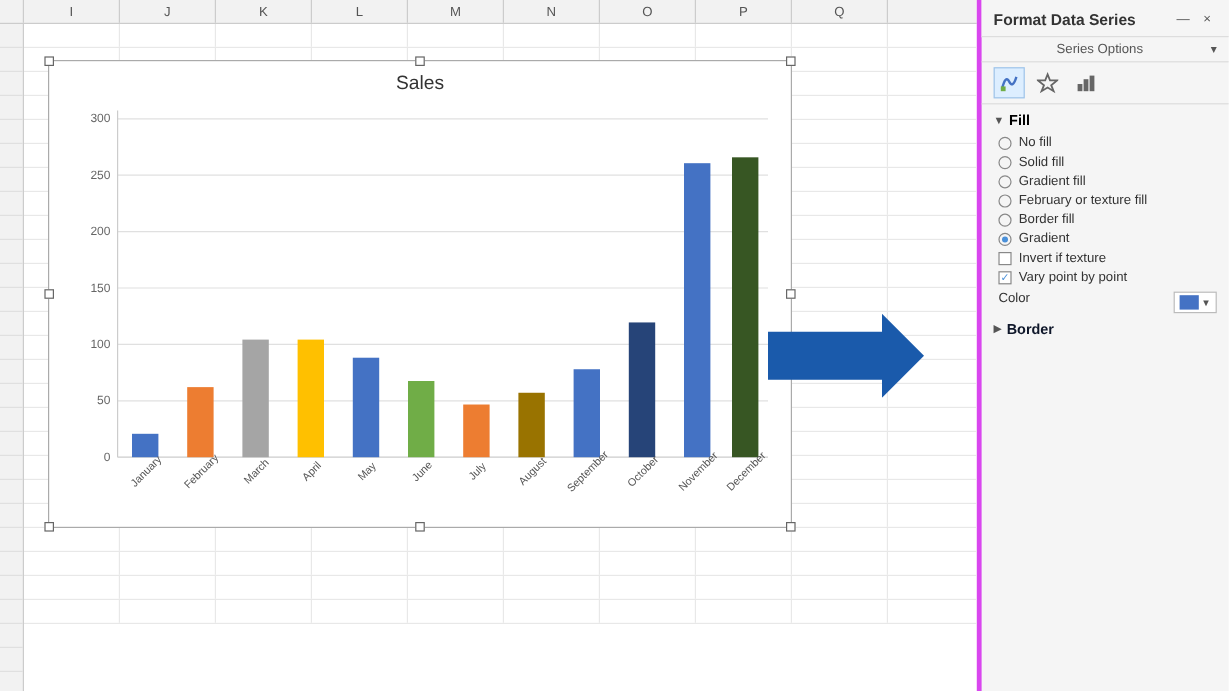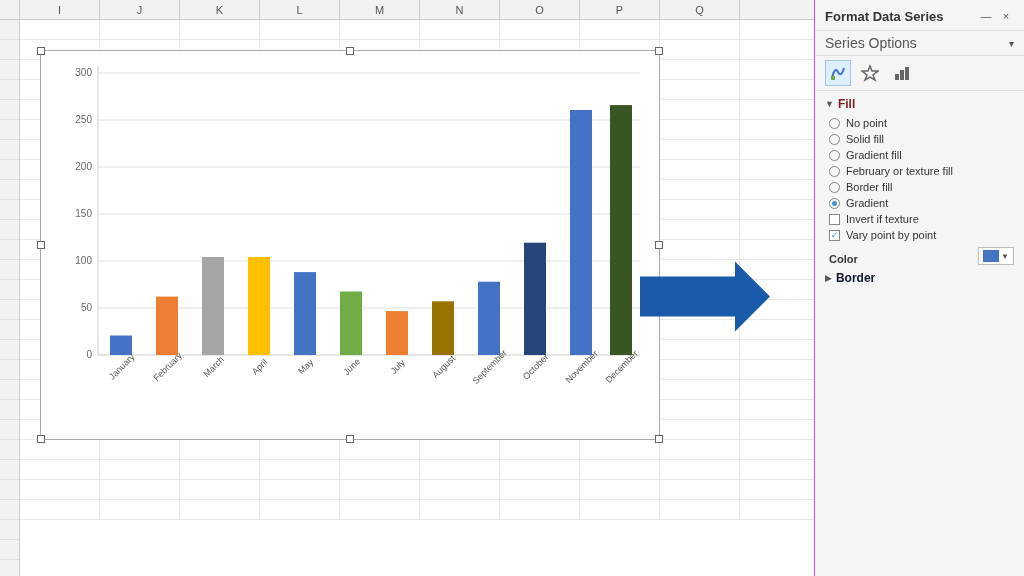--- a/index.html
+++ b/index.html
@@ -118,21 +118,21 @@
       top: 50%;
       left: 630px;
       transform: translateY(-50%);
       z-index: 10;
     }
 
     
     .format-panel {
       width: 210px;
       background: #f5f5f5;
-      border-left: 1px solid #d946ef;
+      border-left: 4px solid #d946ef;
       display: flex;
       flex-direction: column;
       flex-shrink: 0;
     }
 
     .panel-header {
       background: #f5f5f5;
       padding: 8px 10px 6px;
       border-bottom: 1px solid #ddd;
       display: flex;
@@ -160,23 +160,24 @@
     }
 
     .series-options-bar {
       padding: 4px 10px;
       border-bottom: 1px solid #ddd;
       display: flex;
       align-items: center;
       gap: 4px;
     }
     .series-options-label {
-      font-size: 14px;
+      font-size: 11px;
       color: #555;
       flex: 1;
+      text-align: center;
     }
     .series-options-dropdown {
       font-size: 10px;
       color: #555;
     }
 
     .icon-bar {
       padding: 4px 10px;
       display: flex;
       gap: 6px;
@@ -211,21 +212,21 @@
       margin-bottom: 6px;
       cursor: pointer;
     }
     .section-arrow {
       font-size: 9px;
       color: #555;
     }
     .section-title {
       font-size: 12px;
       font-weight: 600;
-      color: #7f1d1d;
+      color: #000000;
     }
 
     .option-row {
       display: flex;
       align-items: center;
       gap: 6px;
       margin-bottom: 4px;
       padding-left: 4px;
     }
     .radio-circle {
@@ -271,25 +272,24 @@
       background: #fff;
     }
     .checkbox.checked::after {
       content: '✓';
       font-size: 9px;
       color: #4a90d9;
     }
 
     .color-row {
       display: flex;
-      align-items: flex-end;
+      align-items: flex-start;
       gap: 6px;
       margin: 6px 0;
       padding-left: 4px;
-      font-weight: bold;
     }
     .color-label {
       font-size: 11px;
       color: #333;
       flex: 1;
     }
     .color-picker-btn {
       display: flex;
       align-items: center;
       gap: 2px;
@@ -660,20 +660,21 @@
         <div class="chart-selection-handle" style="top:-4px;left:-4px;"></div>
         <div class="chart-selection-handle" style="top:-4px;left:50%;transform:translateX(-50%);"></div>
         <div class="chart-selection-handle" style="top:-4px;right:-4px;"></div>
         <div class="chart-selection-handle" style="top:50%;transform:translateY(-50%);left:-4px;"></div>
         <div class="chart-selection-handle" style="top:50%;transform:translateY(-50%);right:-4px;"></div>
         <div class="chart-selection-handle" style="bottom:-4px;left:-4px;"></div>
         <div class="chart-selection-handle" style="bottom:-4px;left:50%;transform:translateX(-50%);"></div>
         <div class="chart-selection-handle" style="bottom:-4px;right:-4px;"></div>
 
         <div class="chart-inner">
+          <div class="chart-title">Sales</div>
 
           
           <svg width="100%" height="310" viewBox="0 0 580 310" style="overflow:visible;">
 
             <text x="32" y="15" font-size="10" fill="#666" text-anchor="end">300</text>
             <line x1="38" y1="12" x2="580" y2="12" stroke="#e0e0e0" stroke-width="1"></line>
             <text x="32" y="62" font-size="10" fill="#666" text-anchor="end">250</text>
             <line x1="38" y1="59" x2="580" y2="59" stroke="#e0e0e0" stroke-width="1"></line>
             <text x="32" y="109" font-size="10" fill="#666" text-anchor="end">200</text>
             <line x1="38" y1="106" x2="580" y2="106" stroke="#e0e0e0" stroke-width="1"></line>
@@ -773,21 +774,21 @@
 
   <div class="panel-content">
 
     <div class="section-header">
       <span class="section-arrow">▼</span>
       <span class="section-title">Fill</span>
     </div>
 
     <div class="option-row">
       <div class="radio-circle"></div>
-      <span class="option-label">No point</span>
+      <span class="option-label">No fill</span>
     </div>
 
     <div class="option-row">
       <div class="radio-circle"></div>
       <span class="option-label">Solid fill</span>
     </div>
 
     <div class="option-row">
       <div class="radio-circle"></div>
       <span class="option-label">Gradient fill</span>

